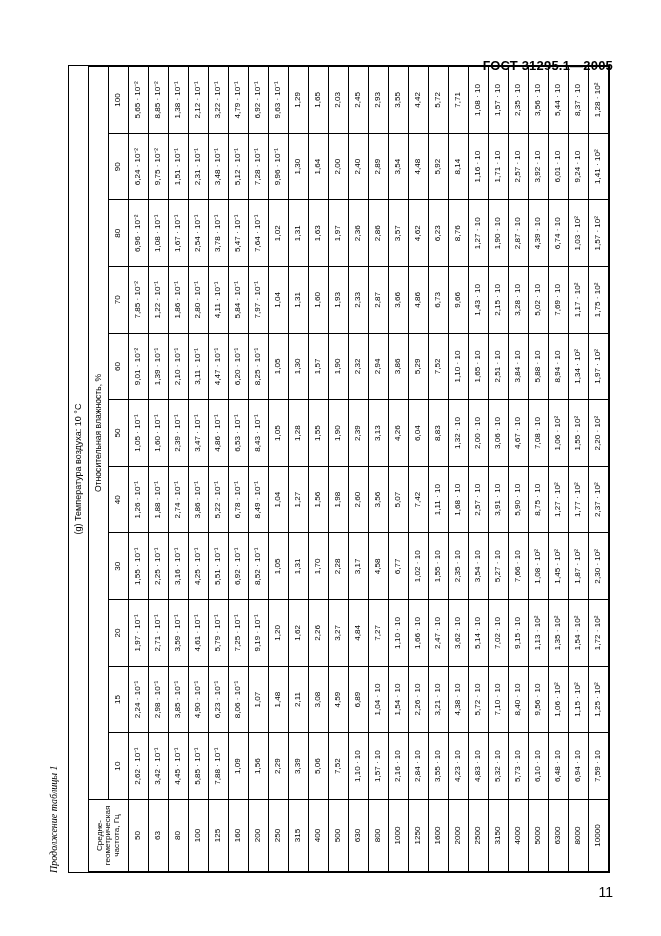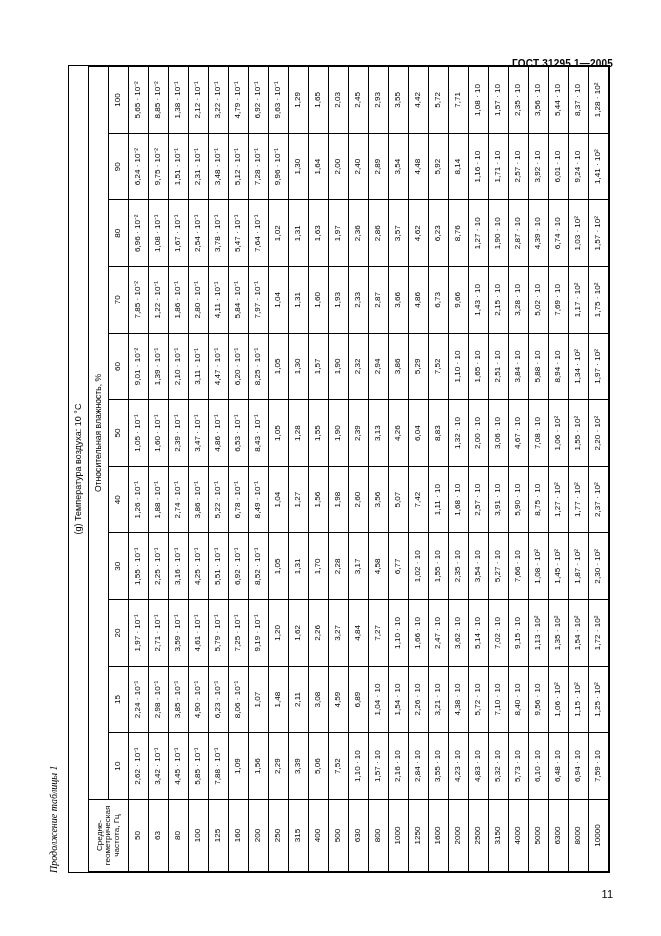--- a/index.html
+++ b/index.html
@@ -15,31 +15,31 @@
     color: #000;
     overflow: hidden;
   }
 
   
   .page-header {
     position: absolute;
     top: 58px;
     right: 48px;
     font-family: "Liberation Sans", sans-serif;
-    font-size: 10px;
+    font-size: 13px;
     font-weight: bold;
     letter-spacing: 0.2px;
     white-space: nowrap;
   }
 
   .page-number {
     position: absolute;
     bottom: 36px;
     right: 48px;
-    font-size: 11px;
+    font-size: 14px;
     font-family: "Liberation Sans", sans-serif;
   }
 
   
   
   .rot-stage {
     position: absolute;
     left: 0;
     top: 0;
     width: 661px;

